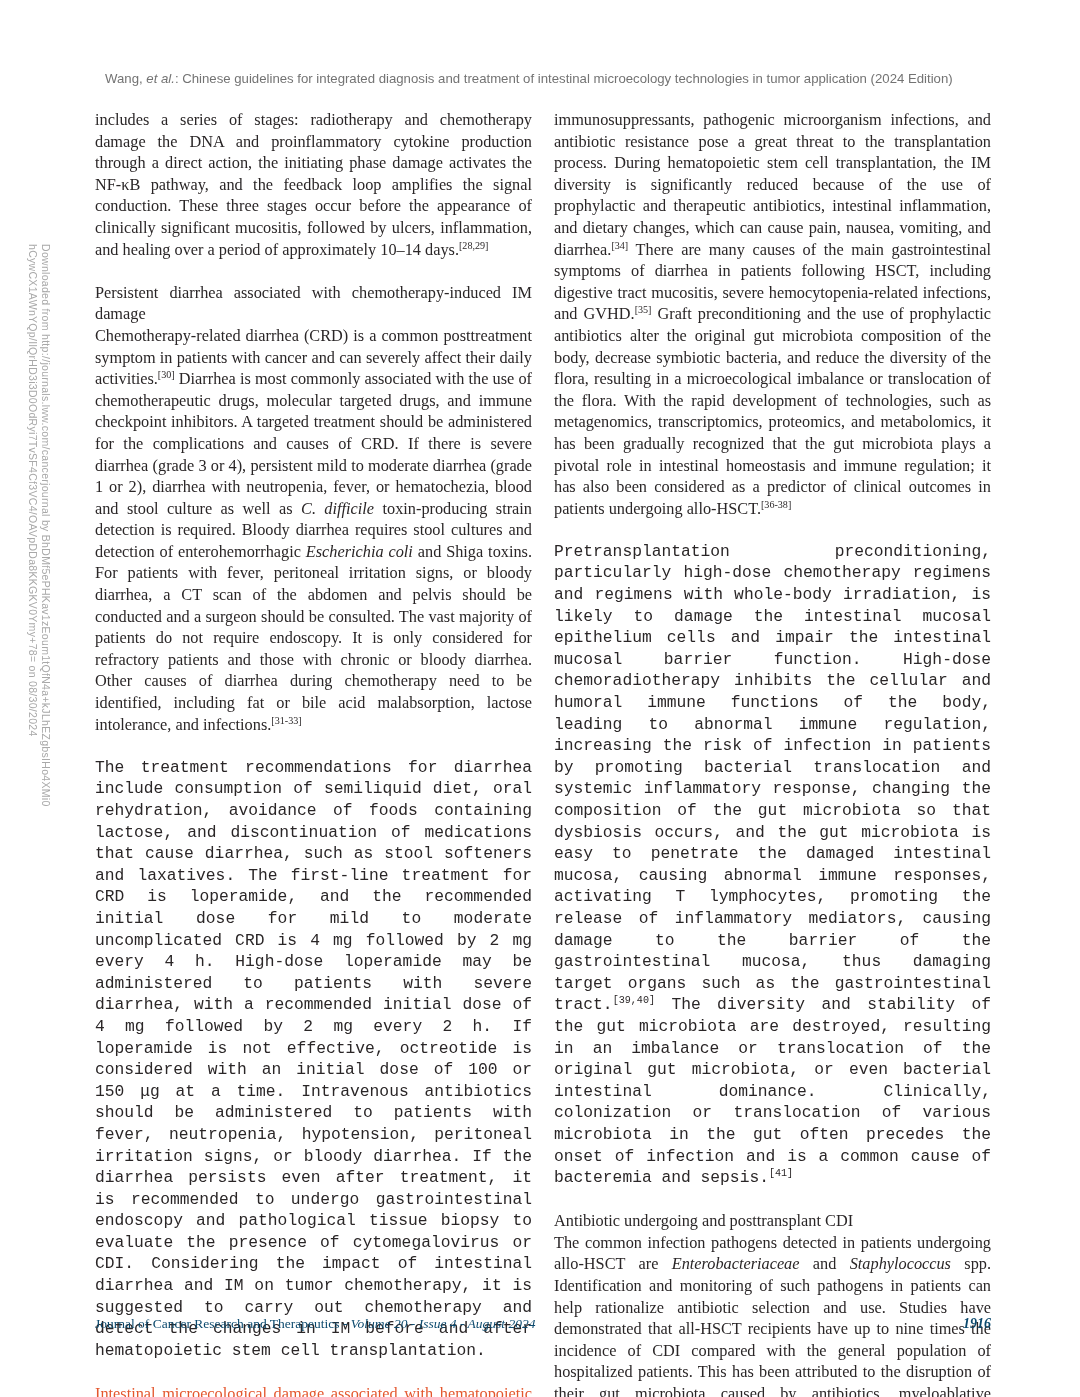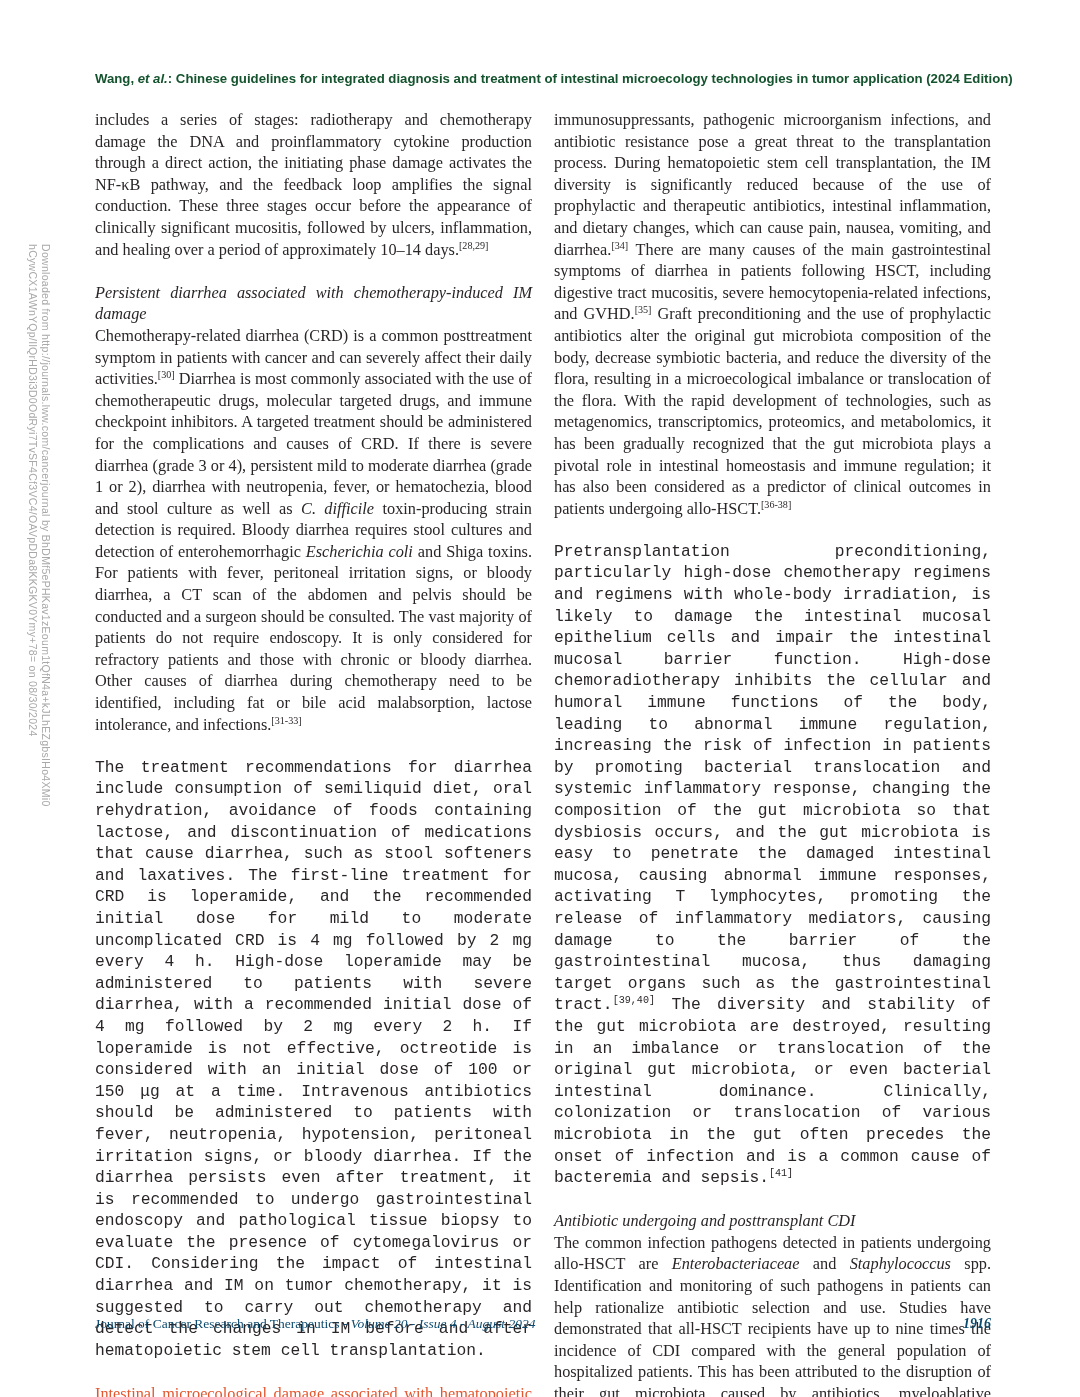--- a/index.html
+++ b/index.html
@@ -7,23 +7,23 @@
     --body-text:#2a2627;
     --watermark-gray:#a8a8a8;
   }
   html,body{margin:0;padding:0;background:#ffffff;}
   .page{
     position:relative;width:1080px;height:1397px;background:#ffffff;
     font-family:"Liberation Serif", serif;color:var(--body-text);
     overflow:hidden;
   }
   .running-head{
-    position:absolute;top:71px;left:95px;width:900px;
+    position:absolute;top:71px;left:105px;width:900px;
     font-family:"Liberation Sans", sans-serif;
-    font-size:13.2px;color:#14532d;letter-spacing:0px;white-space:nowrap;font-weight:bold;
+    font-size:13.2px;color:#737373;letter-spacing:0px;white-space:nowrap;
   }
   .watermark{
     position:absolute;top:244px;left:26px;
     writing-mode:vertical-rl;
     font-family:"Liberation Sans", sans-serif;
     font-size:10.5px;line-height:13px;letter-spacing:0.3px;
     color:var(--watermark-gray);
     white-space:nowrap;
   }
   .watermark span{display:block;}
@@ -33,21 +33,20 @@
   }
   .col{
     width:437px;
     font-size:16.3px;line-height:21.6px;
     text-align:justify;
   }
   .paragraph{margin:0;}
   .paragraph + .paragraph{margin-top:21.6px;font-family:Liberation Mono, monospace;}
   .subheading{
     margin-top:21.6px;
-    font-style:italic;
   }
   .section-heading{
     margin-top:21.6px;
     font-weight:normal;
     color:var(--heading-orange);
   }
   sup{font-size:0.62em;line-height:0;vertical-align:super;}
   .it{font-style:italic;}
   .footer{
     position:absolute;top:1316px;left:95px;width:896px;

